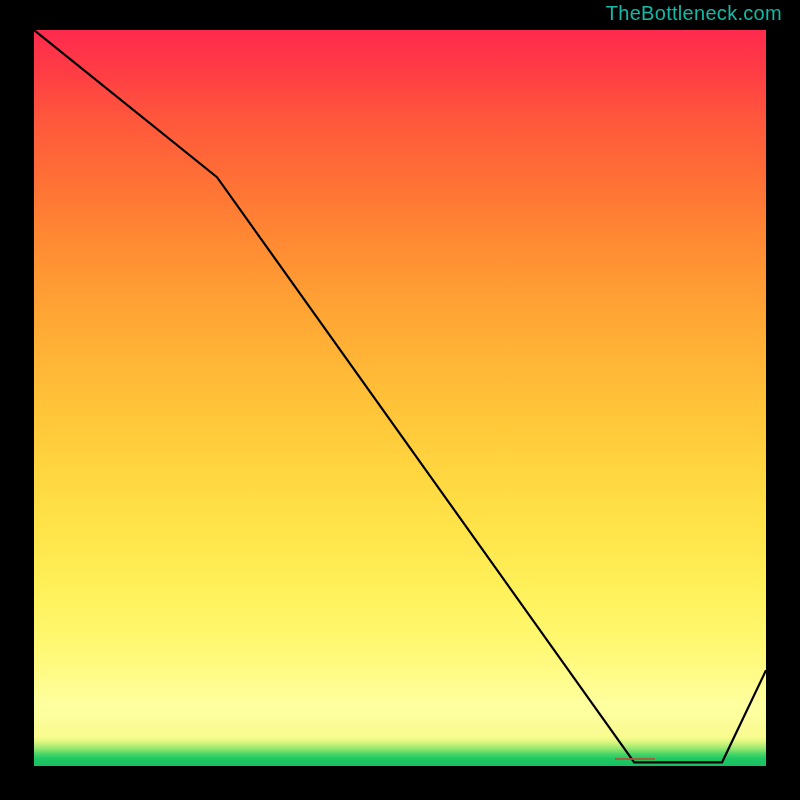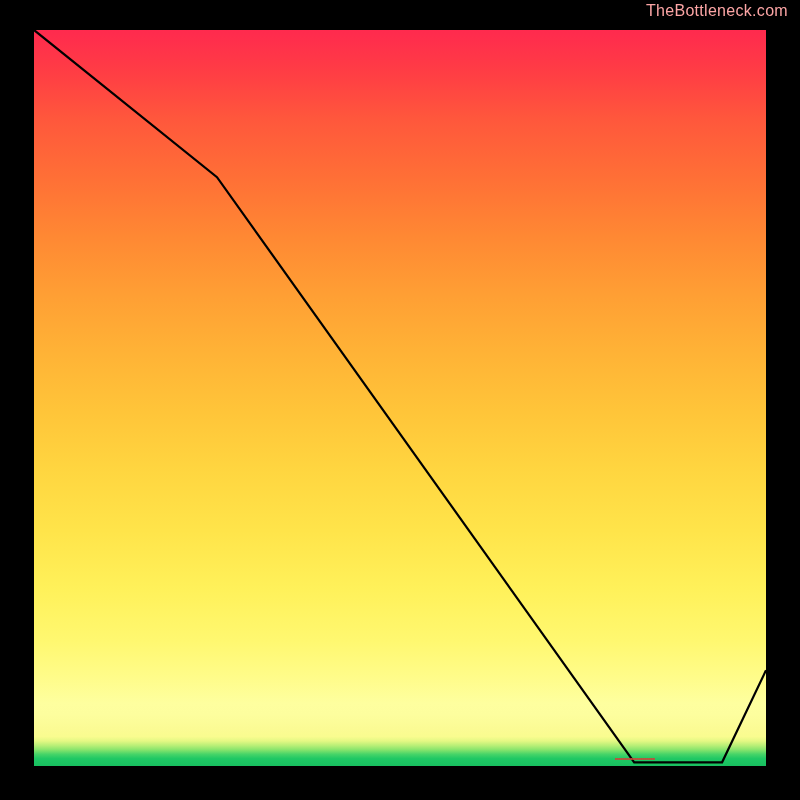--- a/index.html
+++ b/index.html
@@ -7,23 +7,23 @@
     width: 800px;
     height: 800px;
     background: #000;
     font-family: Arial, Helvetica, sans-serif;
     position: relative;
     overflow: hidden;
   }
   .watermark {
     position: absolute;
     top: 2px;
-    right: 12px;
-    color: #fca5a5;
-    font-size: 16px;
+    right: 18px;
+    color: #14b8a6;
+    font-size: 20px;
     font-weight: 500;
     letter-spacing: 0.3px;
     z-index: 10;
   }
   .plot-area {
     position: absolute;
     left: 34px;
     top: 30px;
     width: 732px;
     height: 736px;

